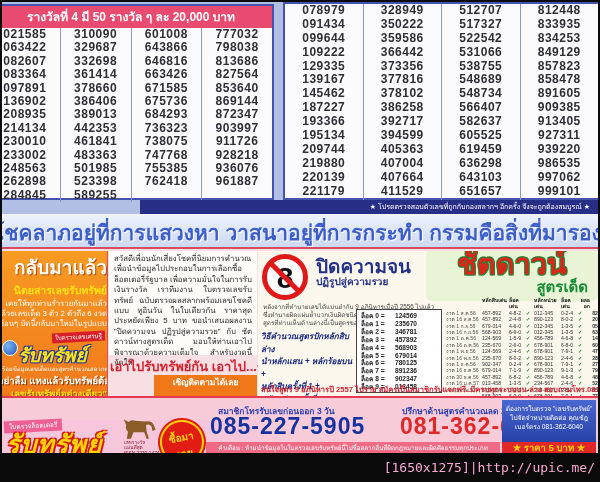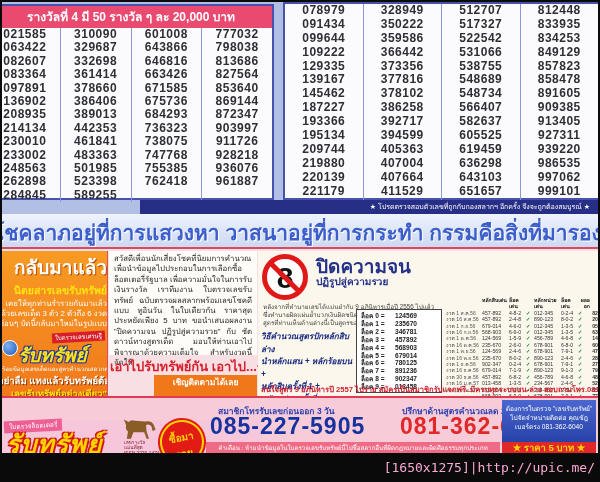--- a/index.html
+++ b/index.html
@@ -295,20 +295,24 @@
     <section class="abs" id="editorial">สวัสดีเพื่อนนักเสี่ยงโชคที่นิยมการคำนวณ เพื่อนำข้อมูลไปประกอบในการเลือกซื้อล็อตเตอรี่รัฐบาล เพื่อความมั่นใจในการรับเงินรางวัล เราทีมงาน ใบตรวจเลขรับทรัพย์ ฉบับตรวจผลสลากพร้อมเลขโชคดีแบบ ทูอินวัน ในใบเดียวกัน ราคาสุดประหยัดเพียง 5 บาท ขอนำเสนอผลงาน "ปิดความจน ปฏิรูปสู่ความรวย" กับ ชัตดาวน์ทางสูตรเด็ด มอบให้ท่านเอาไปพิจารณาด้วยความเต็มใจ สำหรับงวดนี้จัดให้</section>
     <div class="abs" id="edRed">เอาไปรับทรัพย์กัน เอาไป...รวย!</div>
     <div class="abs" id="edChip">เชิญติดตามได้เลย</div>
 
     <section class="abs" id="shutAd">
       <div id="noSign">
         <span class="eight">8</span>
       </div>
       <div id="shH1">ปิดความจน</div>
       <div id="shH2">ปฏิรูปสู่ความรวย</div>
+      <div id="shLogo">
+        <div id="shLogoMain">ชัตดาวน์</div>
+        <div id="shLogoSub">สูตรเด็ด</div>
+      </div>
       <div id="shIntro">
         <div>หลังจากที่ทำนายเลขได้แม่นยำกับ 9 อภินิหารเมื่อปี 2556 ไปแล้ว</div>
         <div>ซึ่งทำนายผิดแผ่นย้ำบวกเงินผิดชนิด 24 งวดผิดเพียง 1 ครั้งเท่านั้น</div>
         <div>สูตรที่ท่านเห็นด้านล่างนี้เป็นสูตรของปี 2557</div>
       </div>
       <div id="shFormula">
         <div>วิธีคำนวณสูตรปักหลักสิบล่าง</div>
         <div>นำหลักแสน + หลักร้อยบน +</div>
         <div>หลักสิบครั้งที่ 1 +</div>
         <div>หลักหน่วยครั้งที่ 3</div>

